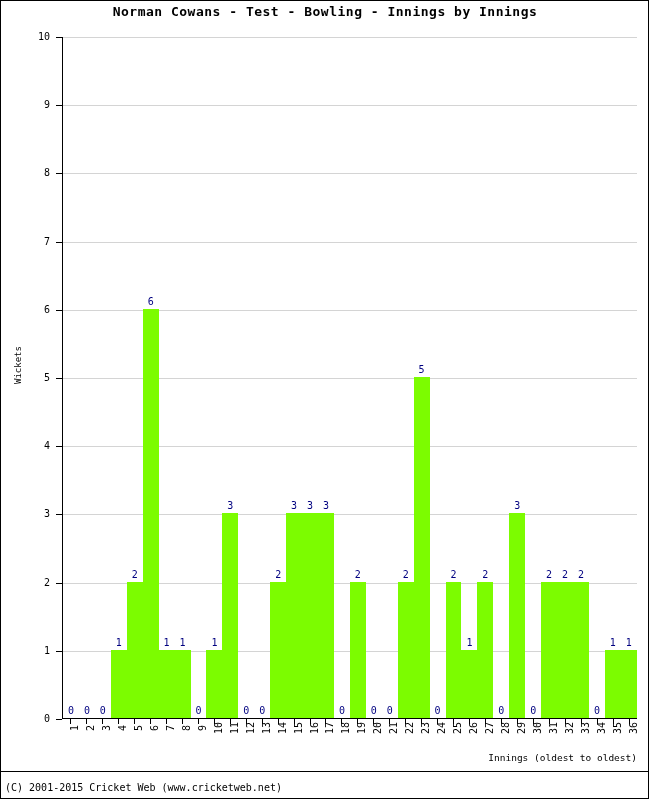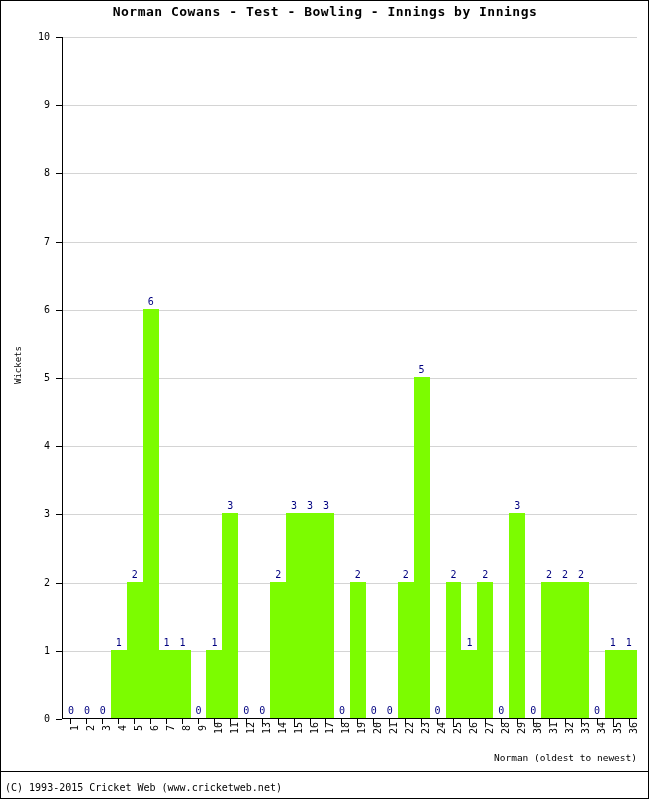--- a/index.html
+++ b/index.html
@@ -453,16 +453,16 @@
     <div class="xlabel-slot">
       <div class="xlabel-text">34</div>
     </div>
     <div class="xlabel-slot">
       <div class="xlabel-text">35</div>
     </div>
     <div class="xlabel-slot">
       <div class="xlabel-text">36</div>
     </div>
   </div>
-<div id="xaxis-title">Norman (oldest to newest)</div>
+<div id="xaxis-title">Innings (oldest to oldest)</div>
 
 <div id="footer-rule"></div>
-<div id="footer-text">(C) 1993-2015 Cricket Web (www.cricketweb.net)</div>
+<div id="footer-text">(C) 2001-2015 Cricket Web (www.cricketweb.net)</div>
 
 </body></html>

